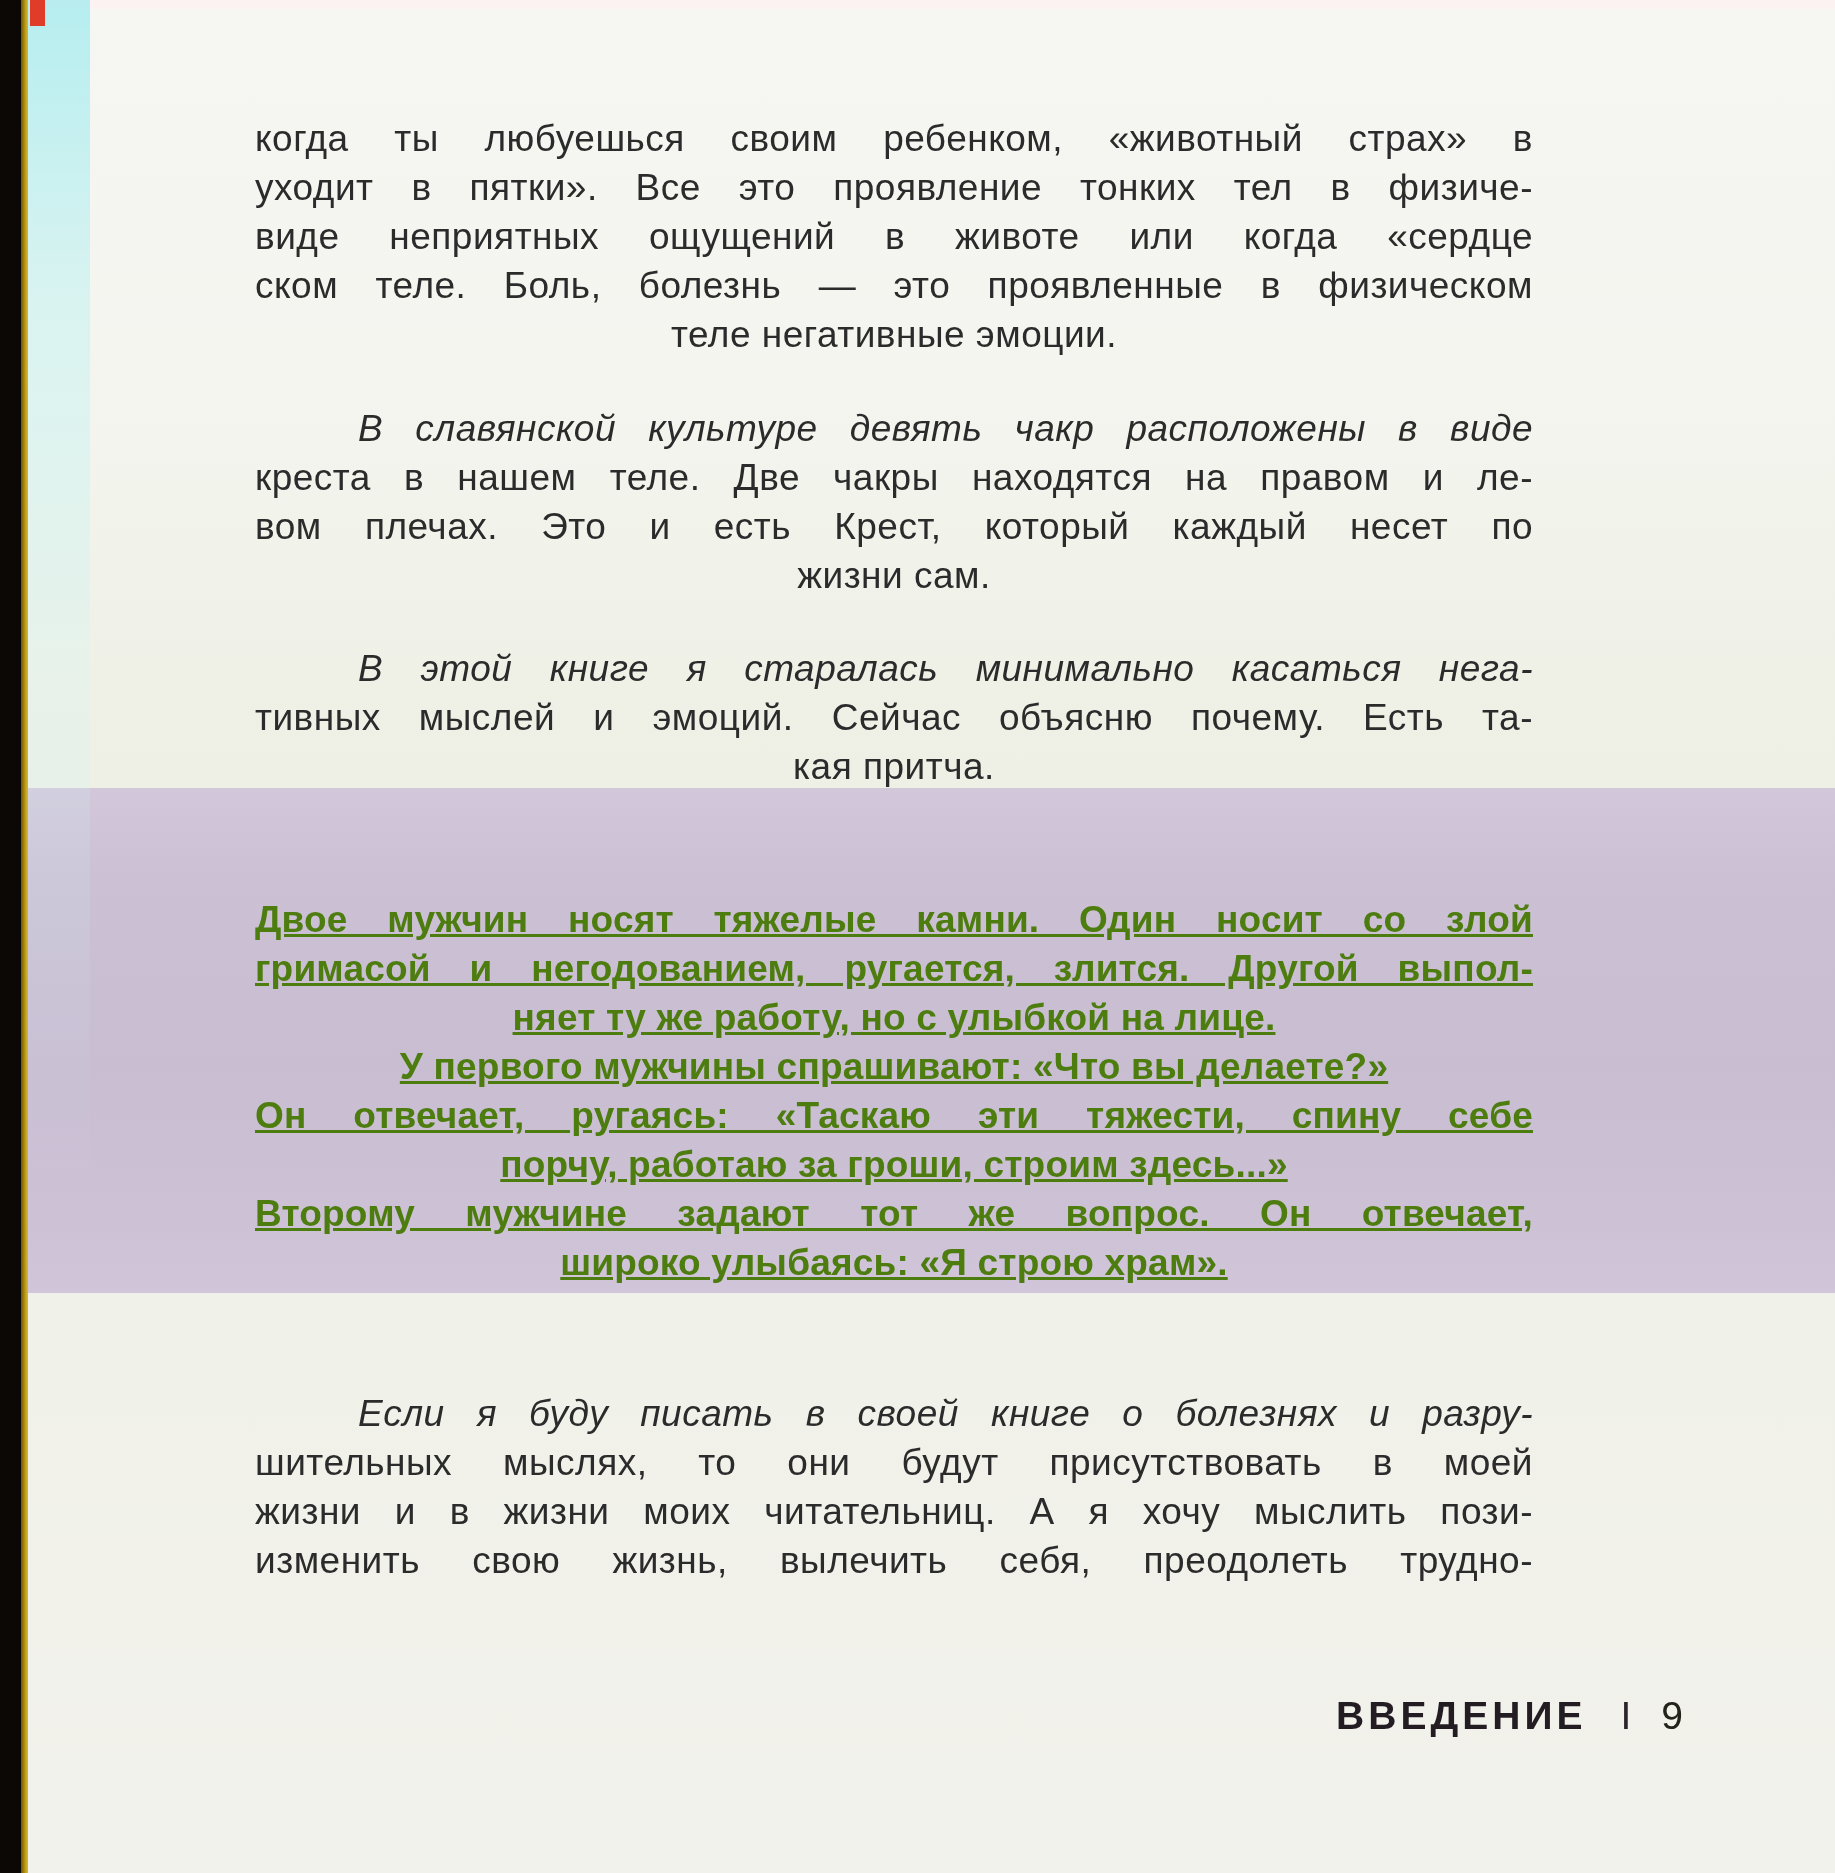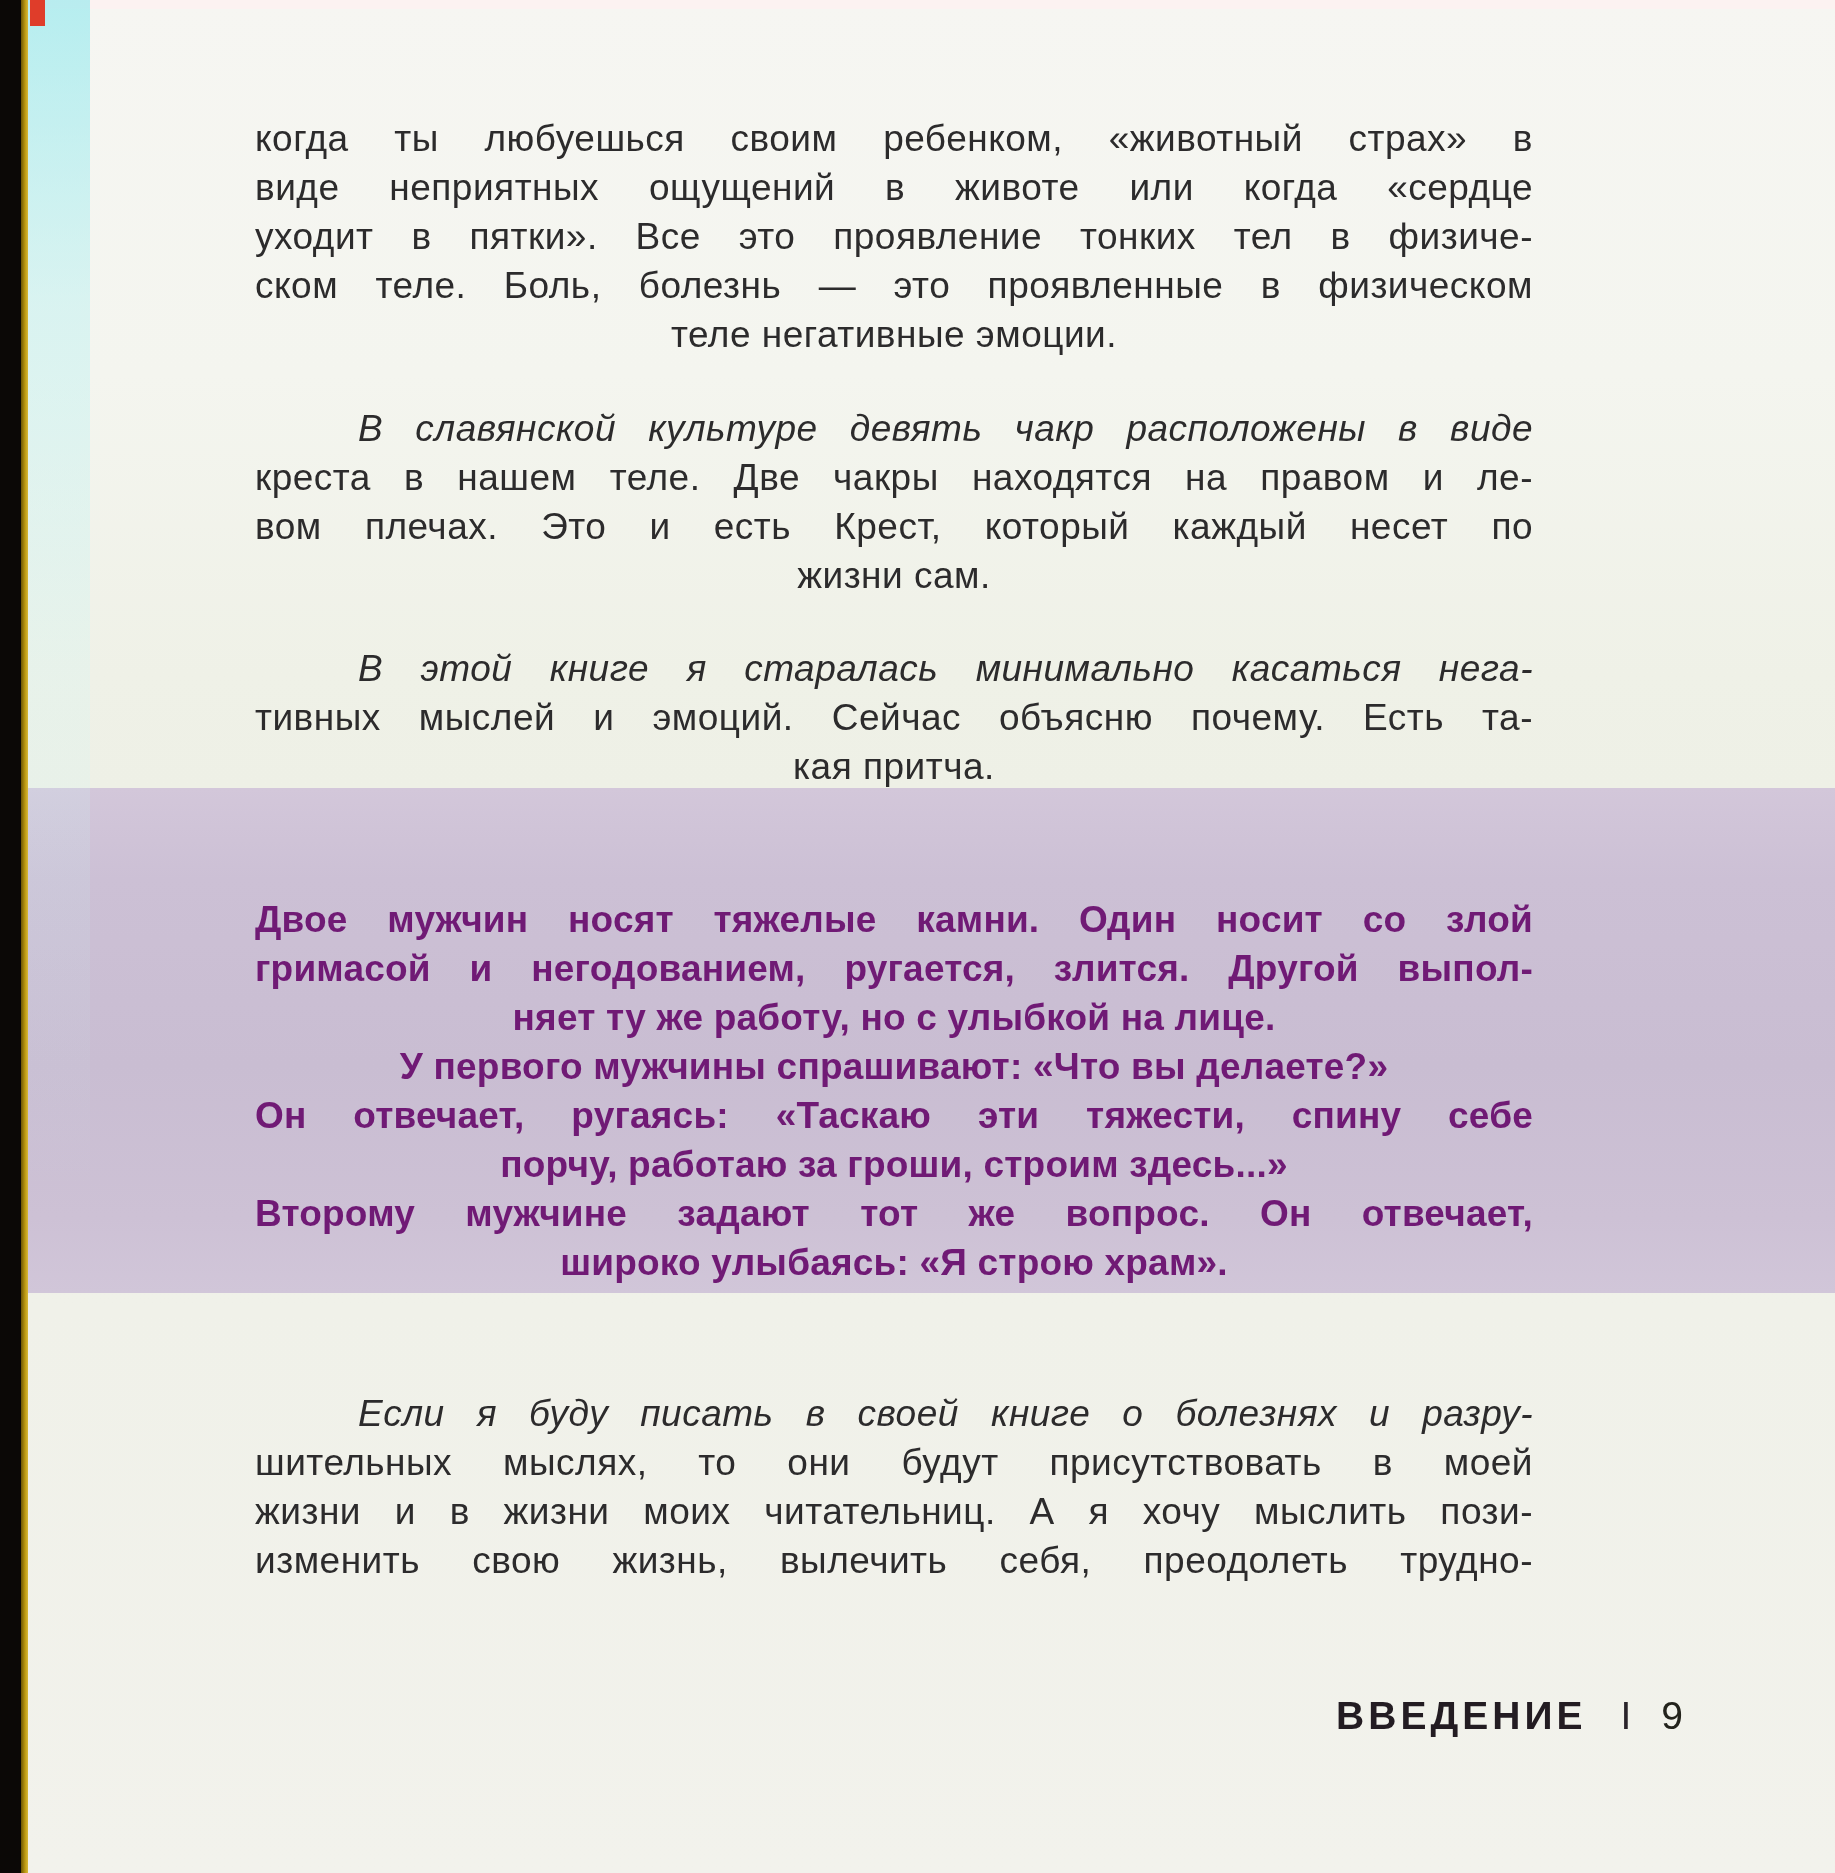--- a/index.html
+++ b/index.html
@@ -101,22 +101,23 @@
   .line.ind { text-indent: 103px; font-style: italic; }
 
   .p1 { top: 79px; }
   .p2 { top: 369px; }
   .p3 { top: 609px; }
   .parable { top: 860px; }
   .p4 { top: 1354px; }
 
   .parable .line {
     font-weight: 700;
-    color: #701a75;
+    color: #4d7c0f;
     letter-spacing: 0.2px;
+    text-decoration: underline;
   }
 
   
   .footer {
     position: absolute;
     top: 1694px;
     right: 152px;
     z-index: 3;
     display: flex;
     align-items: flex-start;
@@ -146,22 +147,22 @@
 <div class="scan-yellow"></div>
 <div class="scan-cyan"></div>
 <div class="scan-red"></div>
 
 <div class="highlight-band"></div>
 
 <div class="textcol">
 
   <div class="para p1">
     <div class="line fill">когда ты любуешься своим ребенком, «животный страх» в</div>
+    <div class="line fill">уходит в пятки». Все это проявление тонких тел в физиче-</div>
     <div class="line fill">виде неприятных ощущений в животе или когда «сердце</div>
-    <div class="line fill">уходит в пятки». Все это проявление тонких тел в физиче-</div>
     <div class="line fill">ском теле. Боль, болезнь — это проявленные в физическом</div>
     <div class="line">теле негативные эмоции.</div>
   </div>
 
   <div class="para p2">
     <div class="line fill ind">В славянской культуре девять чакр расположены в виде</div>
     <div class="line fill">креста в нашем теле. Две чакры находятся на правом и ле-</div>
     <div class="line fill">вом плечах. Это и есть Крест, который каждый несет по</div>
     <div class="line">жизни сам.</div>
   </div>

